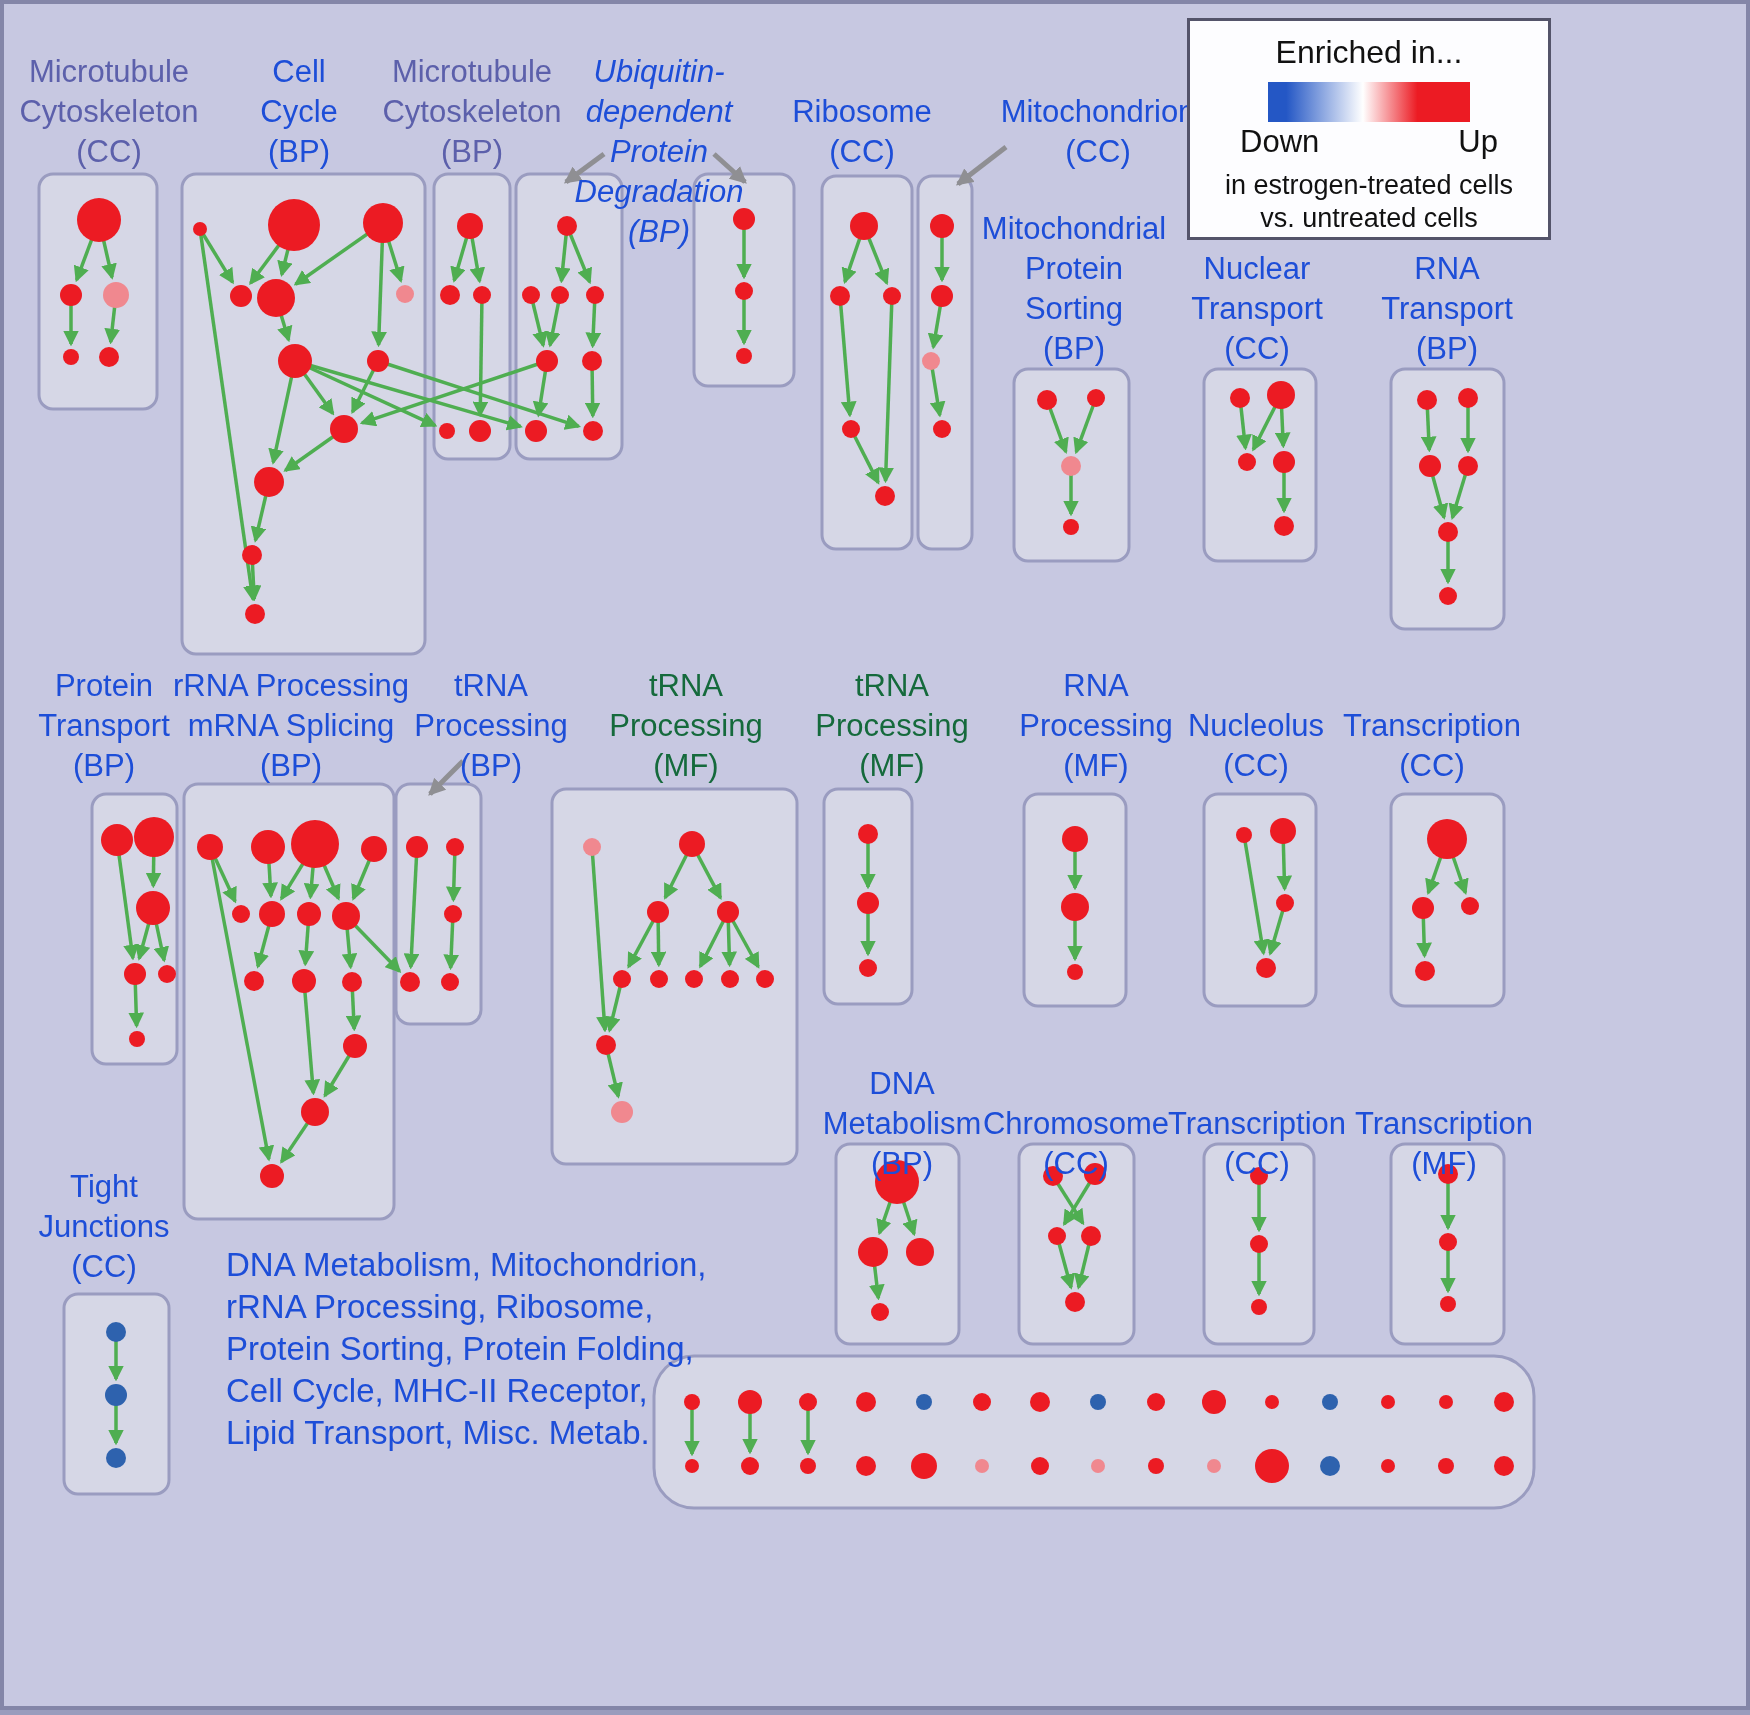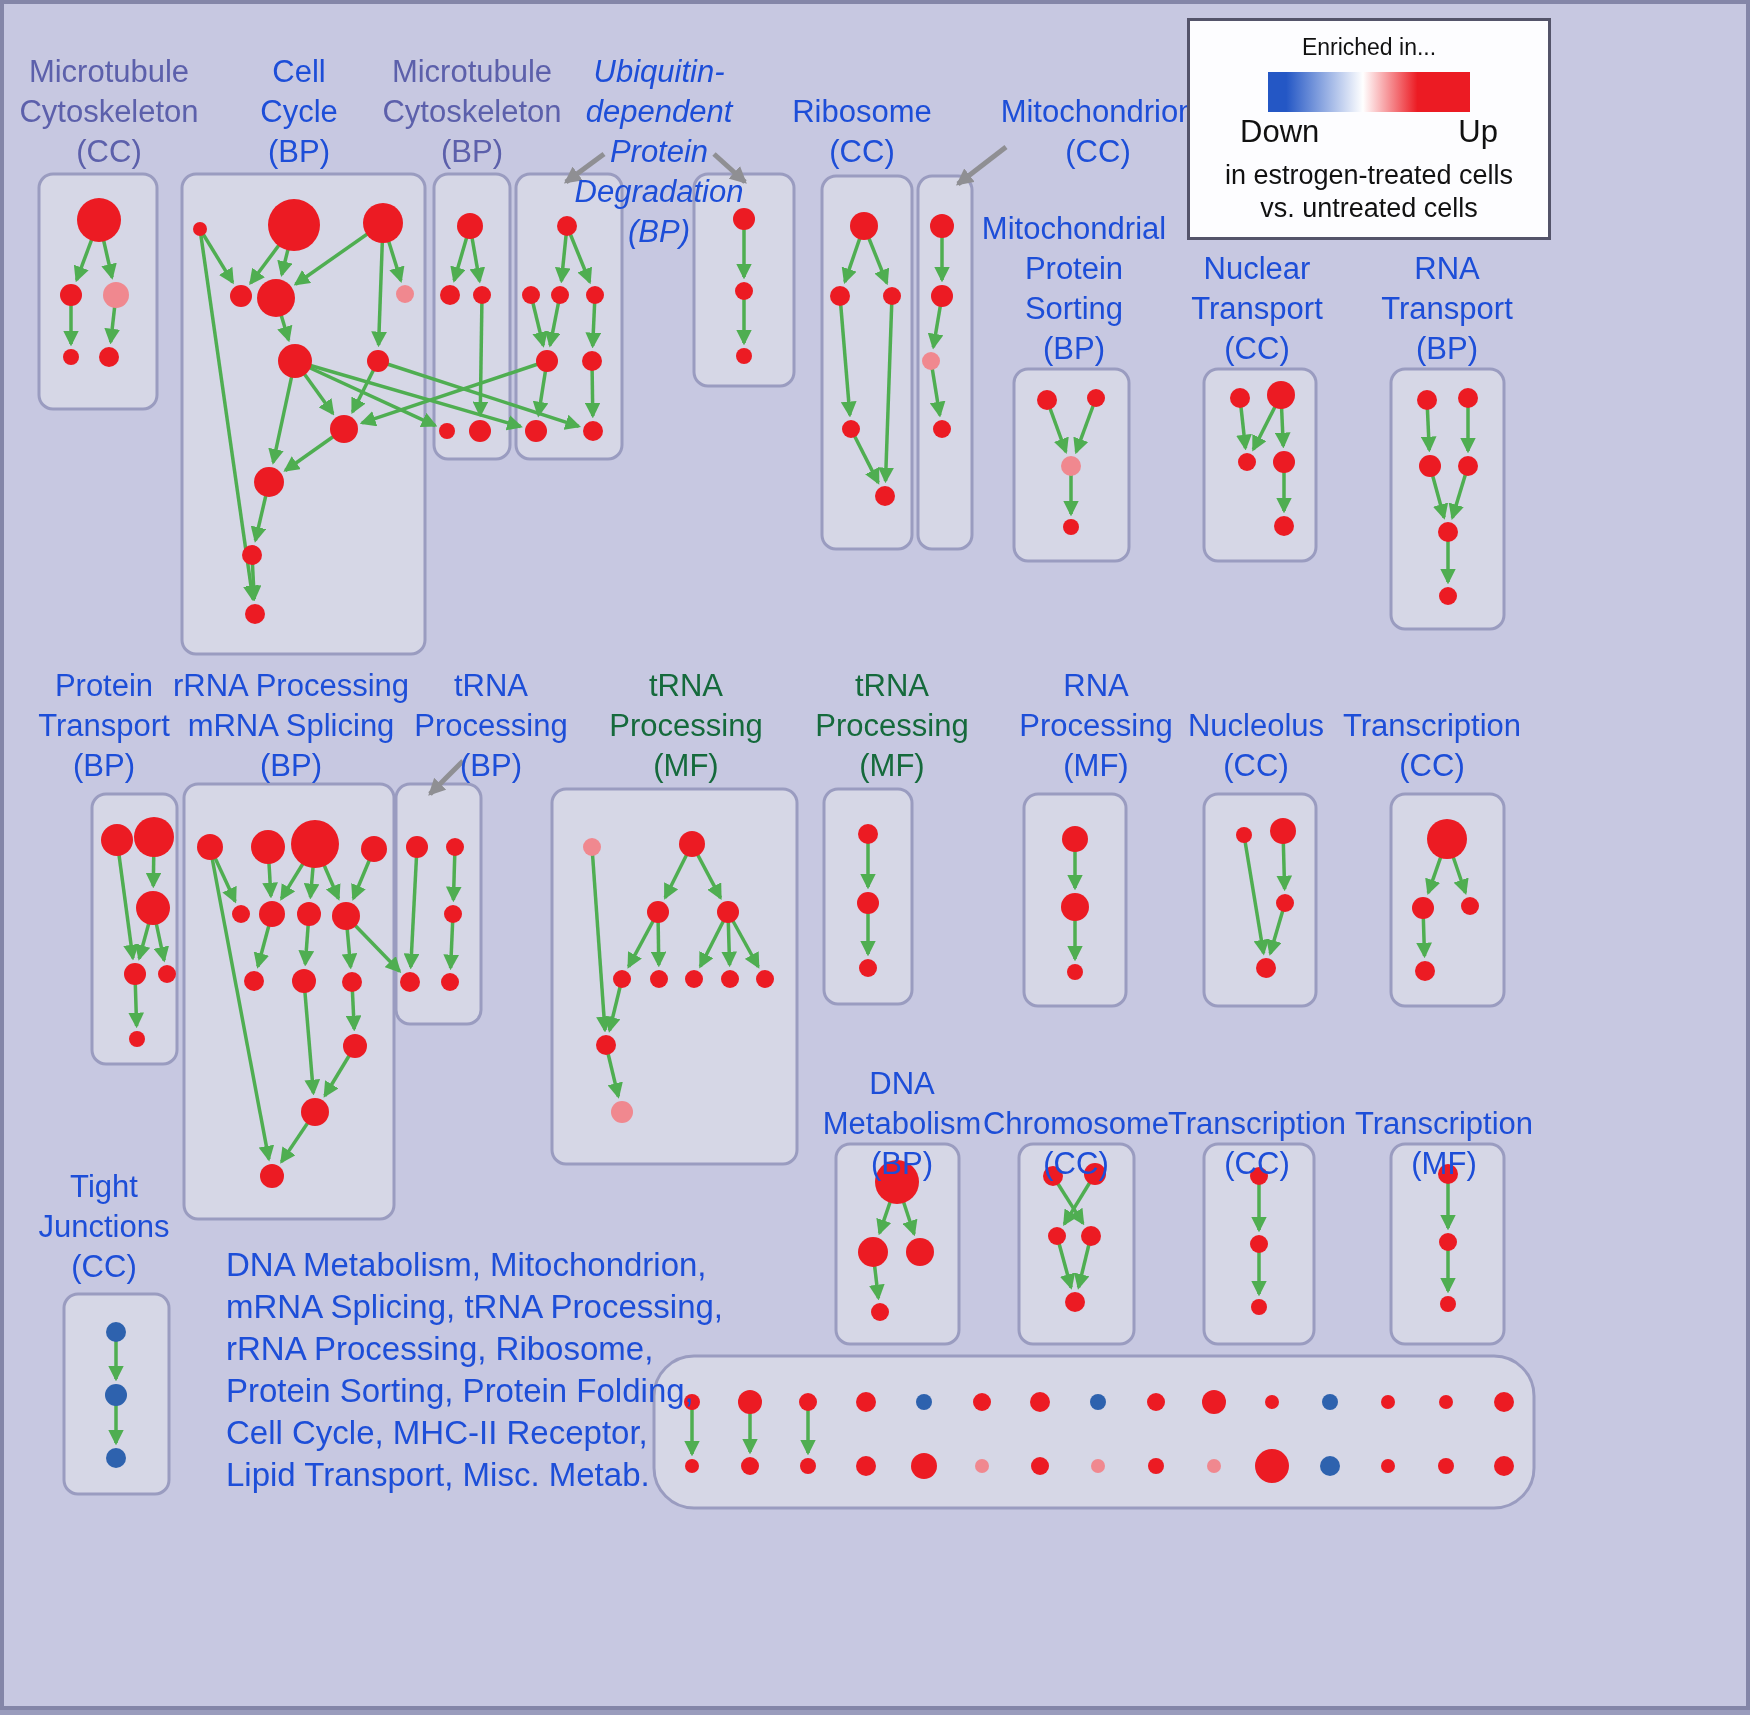--- a/index.html
+++ b/index.html
@@ -5,21 +5,21 @@
   * { margin:0; padding:0; box-sizing:border-box; }
   body { font-family:"Liberation Sans", sans-serif; background:#9a9cbd; }
   .stage { position:relative; background:#c7c8e1; border:4px solid #8486a8; overflow:hidden; }
   #diagram { position:absolute; left:0; top:0; }
   #labels { position:absolute; left:0; top:0; right:0; bottom:0; pointer-events:none; }
   .glabel { position:absolute; transform:translateX(-50%); text-align:center;
             font-size:31px; line-height:40px; white-space:nowrap; color:#1d4ed8; }
   .glabel.left { transform:none; text-align:left; font-size:33px; line-height:42px; }
   .legend { position:absolute; left:1183px; top:14px; width:364px; height:222px;
             background:#fdfdff; border:3px solid #54546a; text-align:center; color:#111; }
-  .legend-title { font-size:23px; margin-top:13px; }
+  .legend-title { font-size:32px; margin-top:13px; }
   .legend-gradient { width:202px; height:40px; margin:11px auto 2px auto; }
   .legend-row { display:flex; justify-content:space-between; padding:0 50px; font-size:31px; }
   .legend-caption { font-size:27px; line-height:33px; }
   .legend-caption.first { margin-top:9px; }
 </style>
 </head>
 <body>
 
 <div class="stage" id="stage" style="width: 1750px; height: 1710px; background: rgb(199, 200, 225);">
   <svg id="diagram" width="1750" height="1715" viewBox="0 0 1750 1715">
@@ -430,21 +430,20 @@
       <div class="glabel" style="left: 1253px; top: 1100px;">
         <div>Transcription</div>
         <div>(CC)</div>
       </div>
       <div class="glabel" style="left: 1440px; top: 1100px;">
         <div>Transcription</div>
         <div>(MF)</div>
       </div>
       <div class="glabel left" style="left: 222px; top: 1240px;">
         <div>DNA Metabolism, Mitochondrion,</div>
-        <div>mRNA Splicing, tRNA Processing,</div>
         <div>rRNA Processing, Ribosome,</div>
         <div>Protein Sorting, Protein Folding,</div>
         <div>Cell Cycle, MHC-II Receptor,</div>
         <div>Lipid Transport, Misc. Metab.</div>
       </div>
     </div>
   <div class="legend">
     <div class="legend-title">Enriched in...</div>
     <div class="legend-gradient" style="background: linear-gradient(90deg, rgb(36, 87, 197) 0%, rgb(36, 87, 197) 9%, rgb(255, 255, 255) 47%, rgb(236, 27, 35) 74%, rgb(236, 27, 35) 100%);"></div>
     <div class="legend-row">

